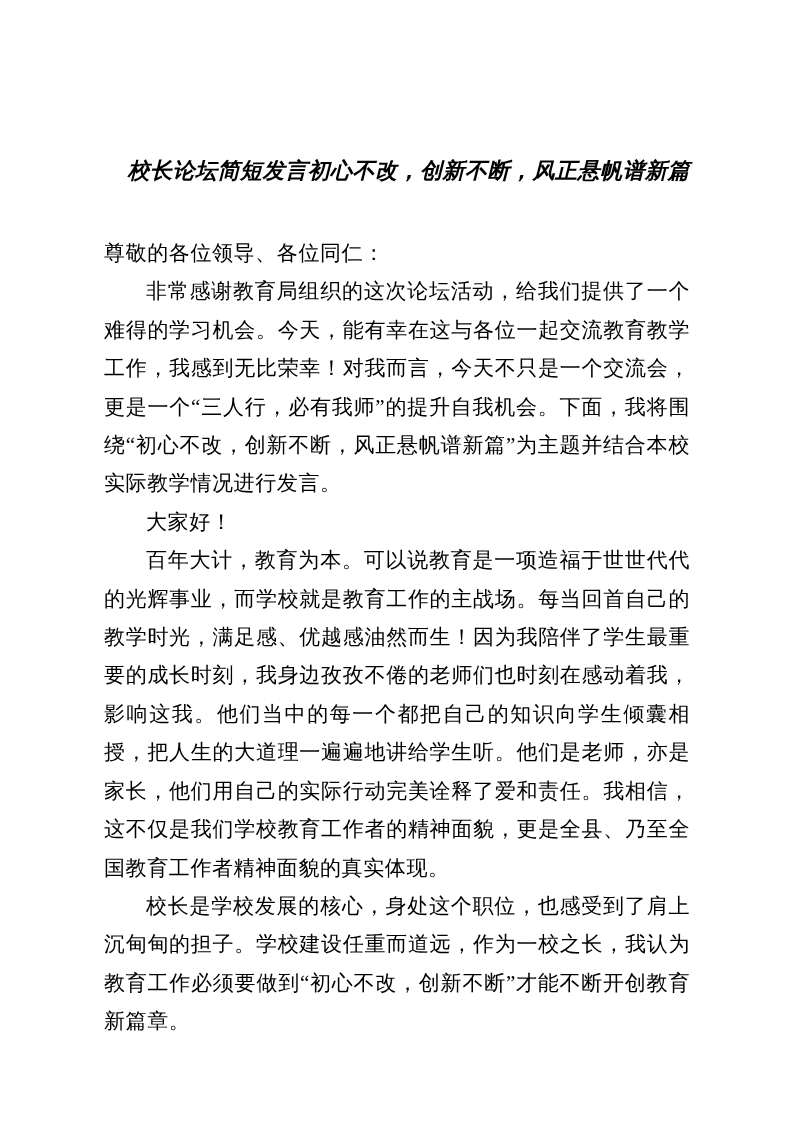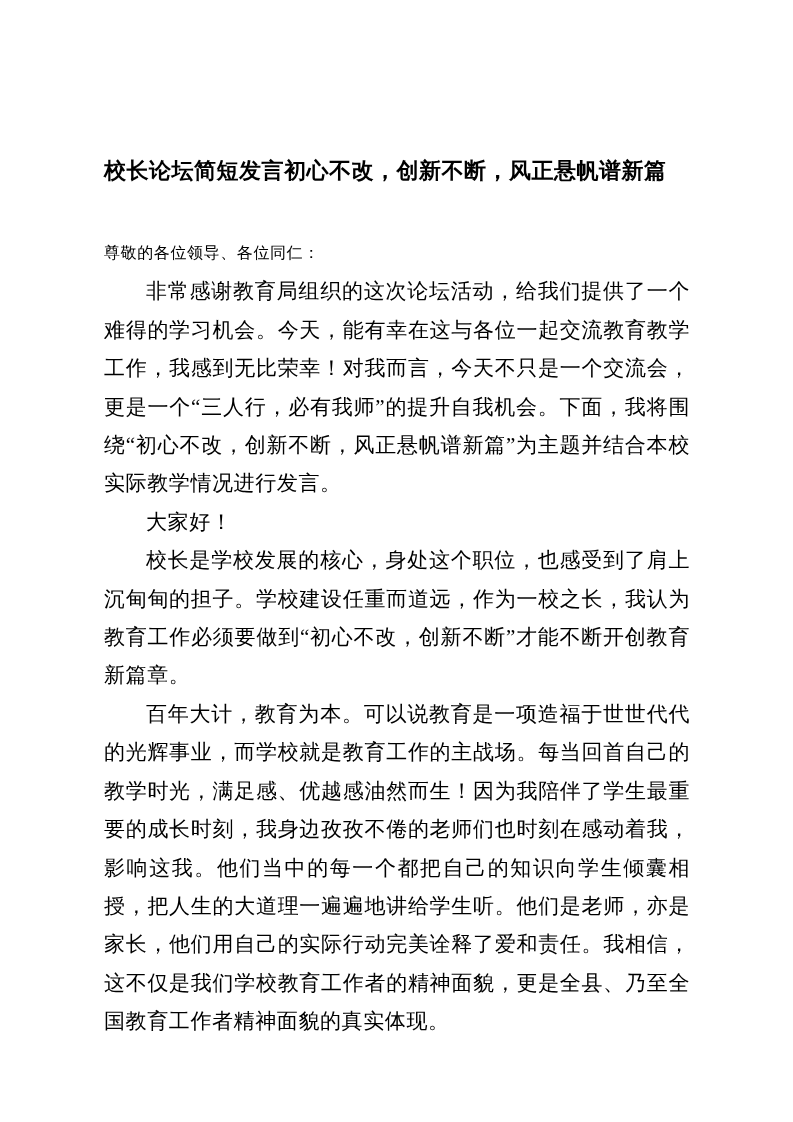--- a/index.html
+++ b/index.html
@@ -20,28 +20,29 @@
   }
   .content {
     position: absolute;
     left: 104px;
     top: 152px;
     width: 586px;
   }
   .doc-title {
     font-size: 22px;
     font-weight: bold;
-    text-align: left;
+    text-align: right;
     line-height: 38px;
     margin: 0 0 44px 0;
     letter-spacing: 0.5px;
     white-space: nowrap;
+    font-style: italic;
   }
   .salutation {
-    font-size: 16px;
+    font-size: 21px;
     line-height: 38.4px;
     margin: 0;
     text-indent: 0;
     letter-spacing: 0.6px;
   }
   .para {
     font-size: 21px;
     line-height: 38.4px;
     margin: 0;
     text-indent: 2em;
@@ -51,16 +52,16 @@
 </style>
 </head>
 <body>
 
 <div class="page">
   <div class="content">
     <h1 class="doc-title">校长论坛简短发言初心不改，创新不断，风正悬帆谱新篇</h1>
     <p class="salutation">尊敬的各位领导、各位同仁：</p>
     <p class="para">非常感谢教育局组织的这次论坛活动，给我们提供了一个难得的学习机会。今天，能有幸在这与各位一起交流教育教学工作，我感到无比荣幸！对我而言，今天不只是一个交流会，更是一个“三人行，必有我师”的提升自我机会。下面，我将围绕“初心不改，创新不断，风正悬帆谱新篇”为主题并结合本校实际教学情况进行发言。</p>
     <p class="para">大家好！</p>
+    <p class="para">百年大计，教育为本。可以说教育是一项造福于世世代代的光辉事业，而学校就是教育工作的主战场。每当回首自己的教学时光，满足感、优越感油然而生！因为我陪伴了学生最重要的成长时刻，我身边孜孜不倦的老师们也时刻在感动着我，影响这我。他们当中的每一个都把自己的知识向学生倾囊相授，把人生的大道理一遍遍地讲给学生听。他们是老师，亦是家长，他们用自己的实际行动完美诠释了爱和责任。我相信，这不仅是我们学校教育工作者的精神面貌，更是全县、乃至全国教育工作者精神面貌的真实体现。</p>
     <p class="para">校长是学校发展的核心，身处这个职位，也感受到了肩上沉甸甸的担子。学校建设任重而道远，作为一校之长，我认为教育工作必须要做到“初心不改，创新不断”才能不断开创教育新篇章。</p>
-    <p class="para">百年大计，教育为本。可以说教育是一项造福于世世代代的光辉事业，而学校就是教育工作的主战场。每当回首自己的教学时光，满足感、优越感油然而生！因为我陪伴了学生最重要的成长时刻，我身边孜孜不倦的老师们也时刻在感动着我，影响这我。他们当中的每一个都把自己的知识向学生倾囊相授，把人生的大道理一遍遍地讲给学生听。他们是老师，亦是家长，他们用自己的实际行动完美诠释了爱和责任。我相信，这不仅是我们学校教育工作者的精神面貌，更是全县、乃至全国教育工作者精神面貌的真实体现。</p>
   </div>
 </div>
 
 </body></html>

